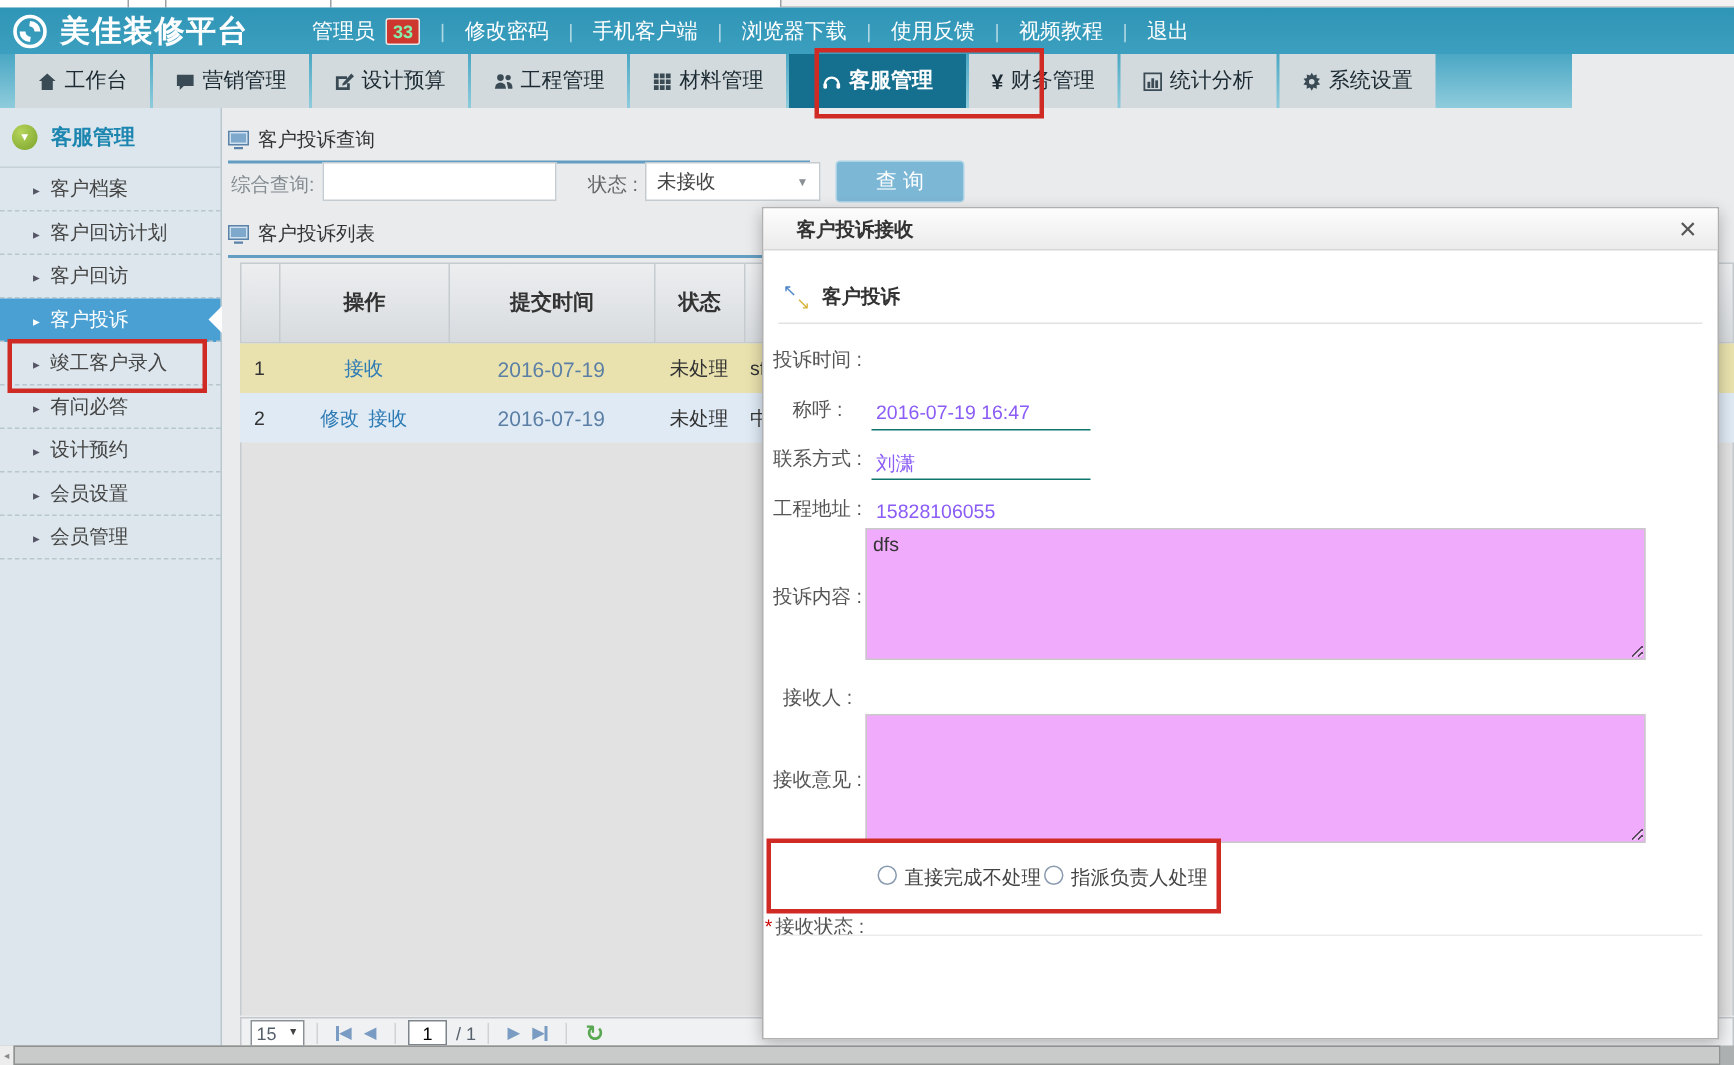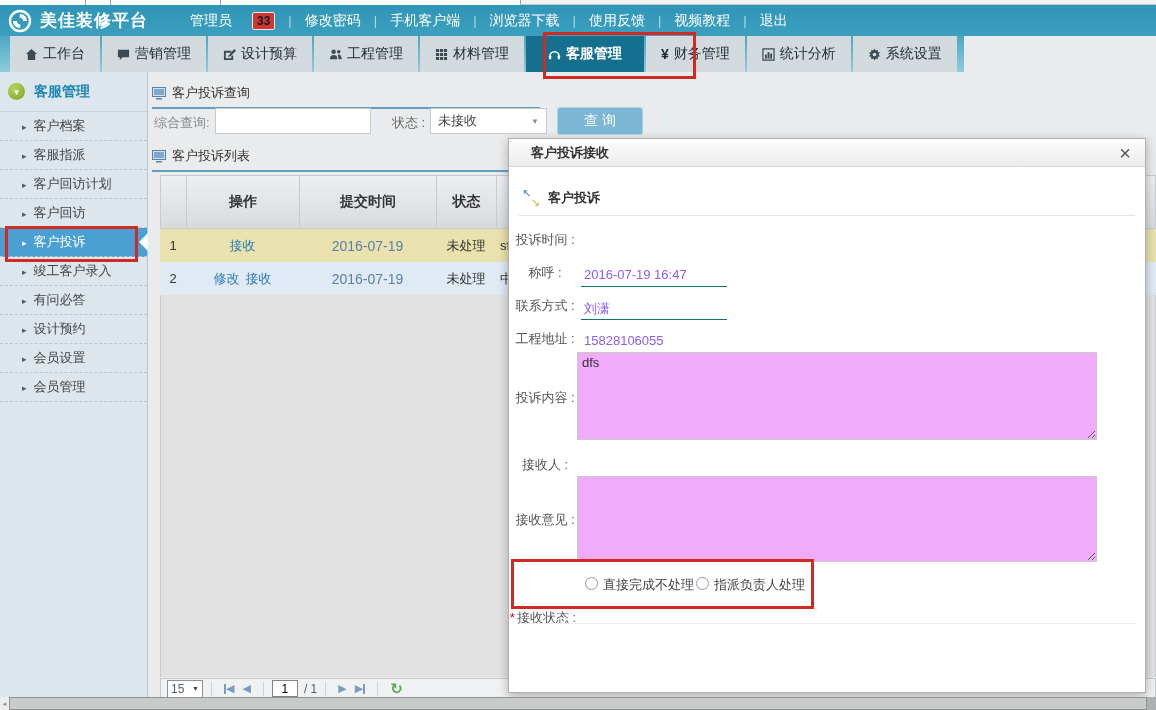--- a/index.html
+++ b/index.html
@@ -9,28 +9,28 @@
 
   
   .browser-strip { position:absolute; left:0; top:0; width:1156px; height:5px; background:#fff; z-index:5; }
   .bs-line { position:absolute; top:0; width:1px; height:5px; background:#9aa0a4; }
   .bs-rect { position:absolute; top:0; left:520px; right:0; height:5px; background:#f2f2f2; border-left:1px solid #9aa0a4; border-bottom:1px solid #c9c9c9; }
 
   
   .topbar { position:absolute; left:0; top:5px; width:1156px; height:31px;
             background:linear-gradient(#2f95b6,#3c9fbf); display:flex; align-items:center; z-index:6; }
   .logo { width:24px; height:24px; margin-left:8px; flex:0 0 auto; }
-  .brand { color:#fff; font-size:17px; font-weight:bold; margin-left:8px; letter-spacing:1px; }
+  .brand { color:#fff; font-size:20px; font-weight:bold; margin-left:8px; letter-spacing:1px; }
   .usermenu { display:flex; align-items:center; margin-left:42px; color:#fff; font-size:14px; }
   .usermenu .sep { color:rgba(255,255,255,.6); margin:0 13px; font-size:13px; }
-  .badge { background:#ce372e; color:#0f172a; font-size:12px; font-weight:bold; border-radius:2px; padding:1px 4px; margin-left:20px; border:1px solid #e8e8e8; }
+  .badge { background:#ce372e; color:#86efac; font-size:12px; font-weight:bold; border-radius:2px; padding:1px 4px; margin-left:7px; border:1px solid #e8e8e8; }
   .toplink { color:#fff; cursor:pointer; }
 
   
-  .navbar { position:absolute; left:0; top:36px; width:964px; height:36px;
+  .navbar { position:absolute; left:0; top:36px; width:1048px; height:36px;
             background:linear-gradient(#4aa7c4,#8fccdc); display:flex; padding-left:10px; z-index:6; }
   .tab { height:36px; display:flex; align-items:center; gap:5px; padding:0 15px; margin-right:2px;
          background:#d3dadd; color:#1c2b33; font-size:14px; white-space:nowrap; cursor:pointer; }
   .tab svg { width:13px; height:13px; fill:#3a4b55; }
   .tab .yen { font-weight:bold; font-size:14px; }
   .tab.active { background:#15708f; color:#fff; font-weight:bold; padding:0 22px; }
   .tab.active svg { fill:#fff; }
 
   
   .sidebar { position:absolute; left:0; top:72px; width:148px; height:638px;
@@ -227,21 +227,20 @@
   </div>
 
   <div class="sidebar">
     <div class="side-header">
       <span class="green-dot">
           <span>▾</span>
         </span>
       <span class="side-header-label">客服管理</span>
     </div>
     <div class="side-item"><span class="bullet">▸</span><span>客户档案</span></div>
-    <div class="side-item"><span class="bullet">▸</span><span>客服指派</span></div>
     <div class="side-item"><span class="bullet">▸</span><span>客户回访计划</span></div>
     <div class="side-item"><span class="bullet">▸</span><span>客户回访</span></div>
     <div class="side-item active"><span class="bullet">▸</span><span>客户投诉</span><span class="side-caret"></span></div>
     <div class="side-item"><span class="bullet">▸</span><span>竣工客户录入</span></div>
     <div class="side-item"><span class="bullet">▸</span><span>有问必答</span></div>
     <div class="side-item"><span class="bullet">▸</span><span>设计预约</span></div>
     <div class="side-item"><span class="bullet">▸</span><span>会员设置</span></div>
     <div class="side-item"><span class="bullet">▸</span><span>会员管理</span></div>
   </div>
 

